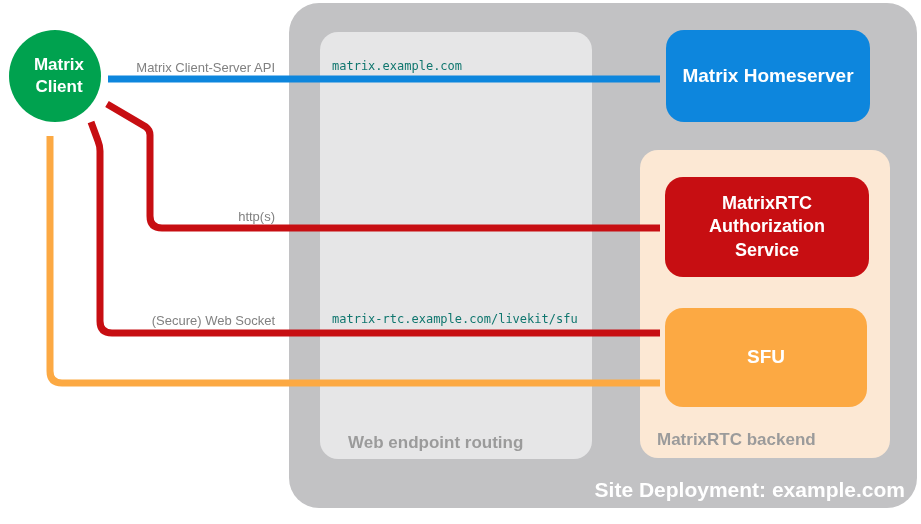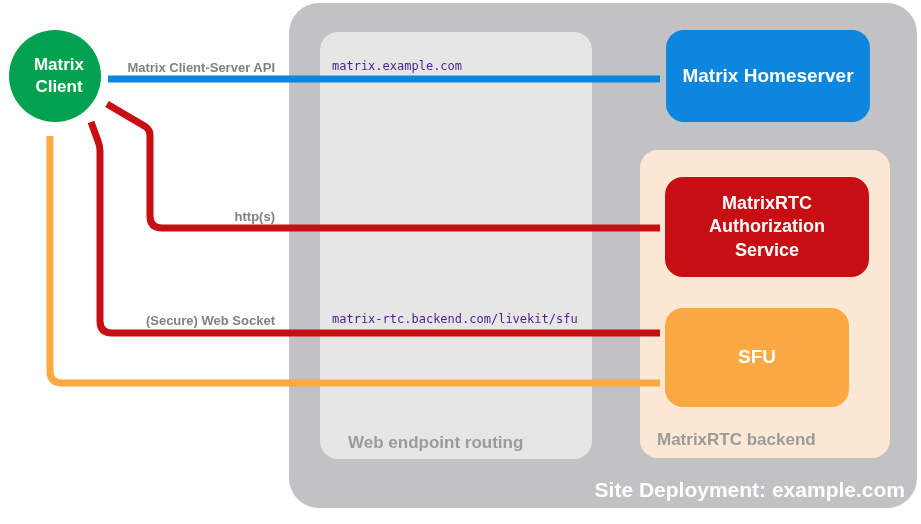--- a/index.html
+++ b/index.html
@@ -31,40 +31,40 @@
     font-weight:bold; font-size:21px; white-space:nowrap;
   }
   
   .node {
     position:absolute; border-radius:18px; color:#ffffff; font-weight:bold;
     display:flex; align-items:center; justify-content:center;
     text-align:center; line-height:1.28;
   }
   .node-homeserver { left:377px; top:27px;  width:204px; height:92px; background:#0d86dd; font-size:19px; }
   .node-auth      { left:376px; top:174px; width:202px; height:100px; background:#c70e12; font-size:18px; padding:0 1px; }
-  .node-sfu       { left:376px; top:305px; width:184px; height:99px;  background:#fca943; font-size:19px; }
+  .node-sfu       { left:376px; top:305px; width:202px; height:99px;  background:#fca943; font-size:19px; }
   .node-inner { padding:0 12px; }
   .client-circle {
     position:absolute; left:9px; top:30px; width:92px; height:92px;
     border-radius:50%; background:#00a24f; color:#ffffff; font-weight:bold;
     font-size:17px; display:flex; align-items:center; justify-content:center;
     text-align:center; line-height:1.3;
   }
   .client-circle span { display:block; width:64px;margin-left:8px; }
   
   .endpoint {
     position:absolute; left:332px; font-family:"DejaVu Sans Mono", monospace;
-    font-size:12px; line-height:14px; color:#4c1d95; white-space:nowrap;
+    font-size:12px; line-height:14px; color:#0f766e; white-space:nowrap;
   }
   .endpoint-0 { top:59px; }
   .endpoint-1 { top:209px; }
   .endpoint-2 { top:312px; }
   
   .arrow-label {
-    position:absolute; right:646px; text-align:right; font-weight:bold;
+    position:absolute; right:646px; text-align:right; font-weight:normal;
     font-size:13px; line-height:15px; color:#818181; white-space:nowrap;
   }
   .arrow-label-0 { top:60px; }
   .arrow-label-1 { top:209px; }
   .arrow-label-2 { top:313px; }
   .arrow-label-3 { top:363px; }
   
   .arrows { position:absolute; left:0; top:0; width:921px; height:524px; pointer-events:none; }
   .arrows path { fill:none; stroke-width:7; }
 </style>
@@ -92,21 +92,21 @@
     </div>
 
     <div class="node node-sfu">
       <span class="node-inner">SFU</span>
     </div>
 
     <div class="site-label">Site Deployment: example.com</div>
   </div>
 
   <div class="endpoint endpoint-0">matrix.example.com</div>
-  <div class="endpoint endpoint-2">matrix-rtc.backend.com/livekit/sfu</div>
+  <div class="endpoint endpoint-2">matrix-rtc.example.com/livekit/sfu</div>
 
   <svg class="arrows" viewBox="0 0 921 524" xmlns="http://www.w3.org/2000/svg">
     <defs>
       <marker id="ah-blue" viewBox="0 0 10 10" refX="9" refY="5" markerWidth="3" markerHeight="3" orient="auto-start-reverse" markerUnits="strokeWidth">
         <path d="M0 0 L10 5 L0 10 z" fill="#0d86dd"></path>
       </marker>
       <marker id="ah-red" viewBox="0 0 10 10" refX="9" refY="5" markerWidth="3" markerHeight="3" orient="auto-start-reverse" markerUnits="strokeWidth">
         <path d="M0 0 L10 5 L0 10 z" fill="#c70e12"></path>
       </marker>
       <marker id="ah-orange" viewBox="0 0 10 10" refX="9" refY="5" markerWidth="3" markerHeight="3" orient="auto-start-reverse" markerUnits="strokeWidth">

